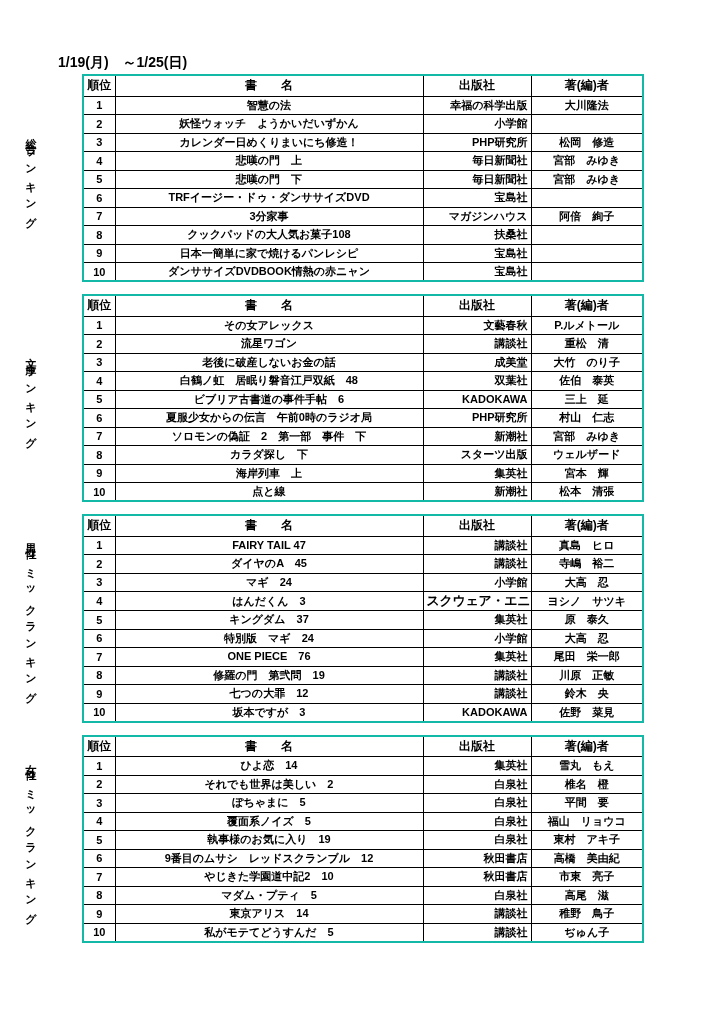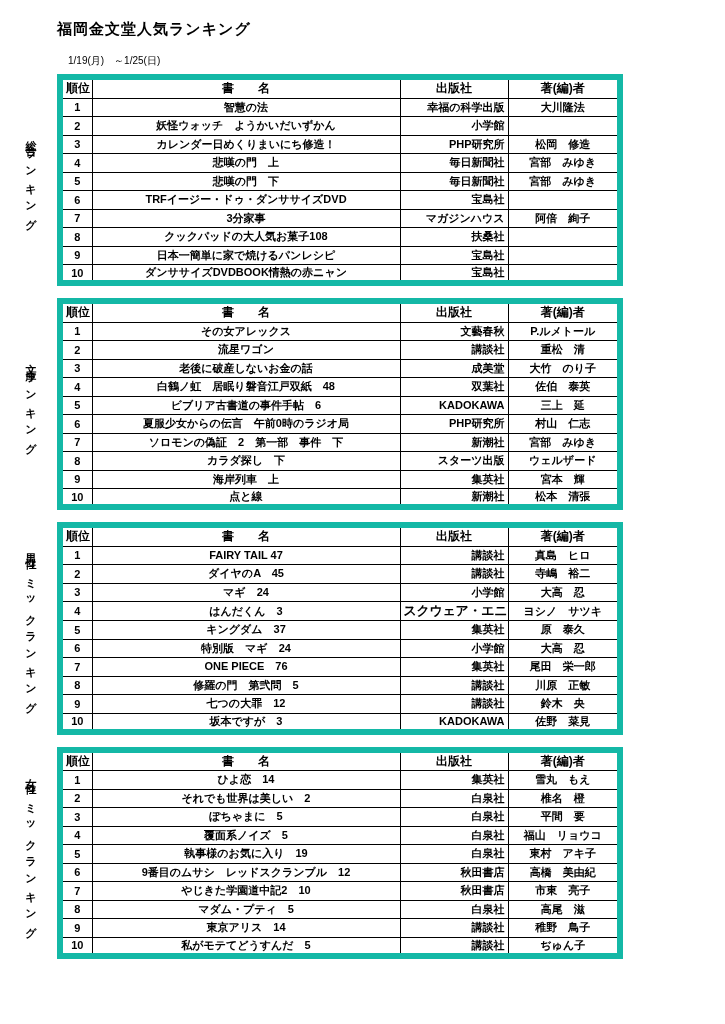--- a/index.html
+++ b/index.html
@@ -11,41 +11,42 @@
     color: #000;
   }
   .page { position: relative; width: 725px; height: 1024px; overflow: hidden; }
 
   .page-title {
     position: absolute; left: 57px; top: 20px;
     font-size: 15px; font-weight: bold; letter-spacing: 1px;
     margin: 0;
   }
   .date-range {
-    position: absolute; left: 68px; top: 54px;
-    font-size: 10px; font-weight: normal;
+    position: absolute; left: 58px; top: 54px;
+    font-size: 14px; font-weight: bold;
   }
 
   #sections { position: absolute; left: 57px; top: 74px; }
 
   .ranking-section { position: relative; margin-bottom: 12px; }
 
   .side-label {
     position: absolute; left: -34px; top: 50%;
     transform: translateY(-50%);
     writing-mode: vertical-rl; text-orientation: upright;
     font-size: 11px; font-weight: bold; letter-spacing: 5px;
     white-space: nowrap;
   }
 
   table.ranking-table {
     border-collapse: collapse;
     table-layout: fixed;
     width: 560px;
-    border: 6px solid #14b8a6;
+    border: 2px solid #14b8a6;
+    margin-left: 25px;
   }
   .ranking-table th, .ranking-table td {
     border: 1px solid #000;
     padding: 0 3px;
     overflow: hidden;
     white-space: nowrap;
     font-weight: bold;
   }
   .ranking-table th { height: 21px; font-size: 12px; text-align: center; }
   .ranking-table td { height: 18.5px; font-size: 11px; }
@@ -58,21 +59,20 @@
   .cell-rank      { text-align: center; font-size: 11px; }
   .cell-title     { text-align: center; }
   .cell-publisher { text-align: right; }
   .cell-publisher.small { font-size: 13px; letter-spacing: -0.3px; }
   .cell-author    { text-align: center; }
 </style>
 </head>
 <body>
 
 <div class="page">
-  <h1 class="page-title">福岡金文堂人気ランキング</h1>
   <div class="date-range">1/19(月)　～1/25(日)</div>
   <div id="sections">
   <div class="ranking-section">
     <div class="side-label">総合ランキング</div>
     <table class="ranking-table">
       <colgroup>
         <col class="col-rank">
             <col class="col-title">
             <col class="col-pub">
             <col class="col-author">
@@ -312,21 +312,21 @@
 
   <tr>
     <td class="cell-rank">7</td>
     <td class="cell-title">ONE PIECE　76</td>
     <td class="cell-publisher">集英社</td>
     <td class="cell-author">尾田　栄一郎</td>
   </tr>
 
   <tr>
     <td class="cell-rank">8</td>
-    <td class="cell-title">修羅の門　第弐問　5</td>
+    <td class="cell-title">修羅の門　第弐問　19</td>
     <td class="cell-publisher">講談社</td>
     <td class="cell-author">川原　正敏</td>
   </tr>
 
   <tr>
     <td class="cell-rank">9</td>
     <td class="cell-title">七つの大罪　12</td>
     <td class="cell-publisher">講談社</td>
     <td class="cell-author">鈴木　央</td>
   </tr>

